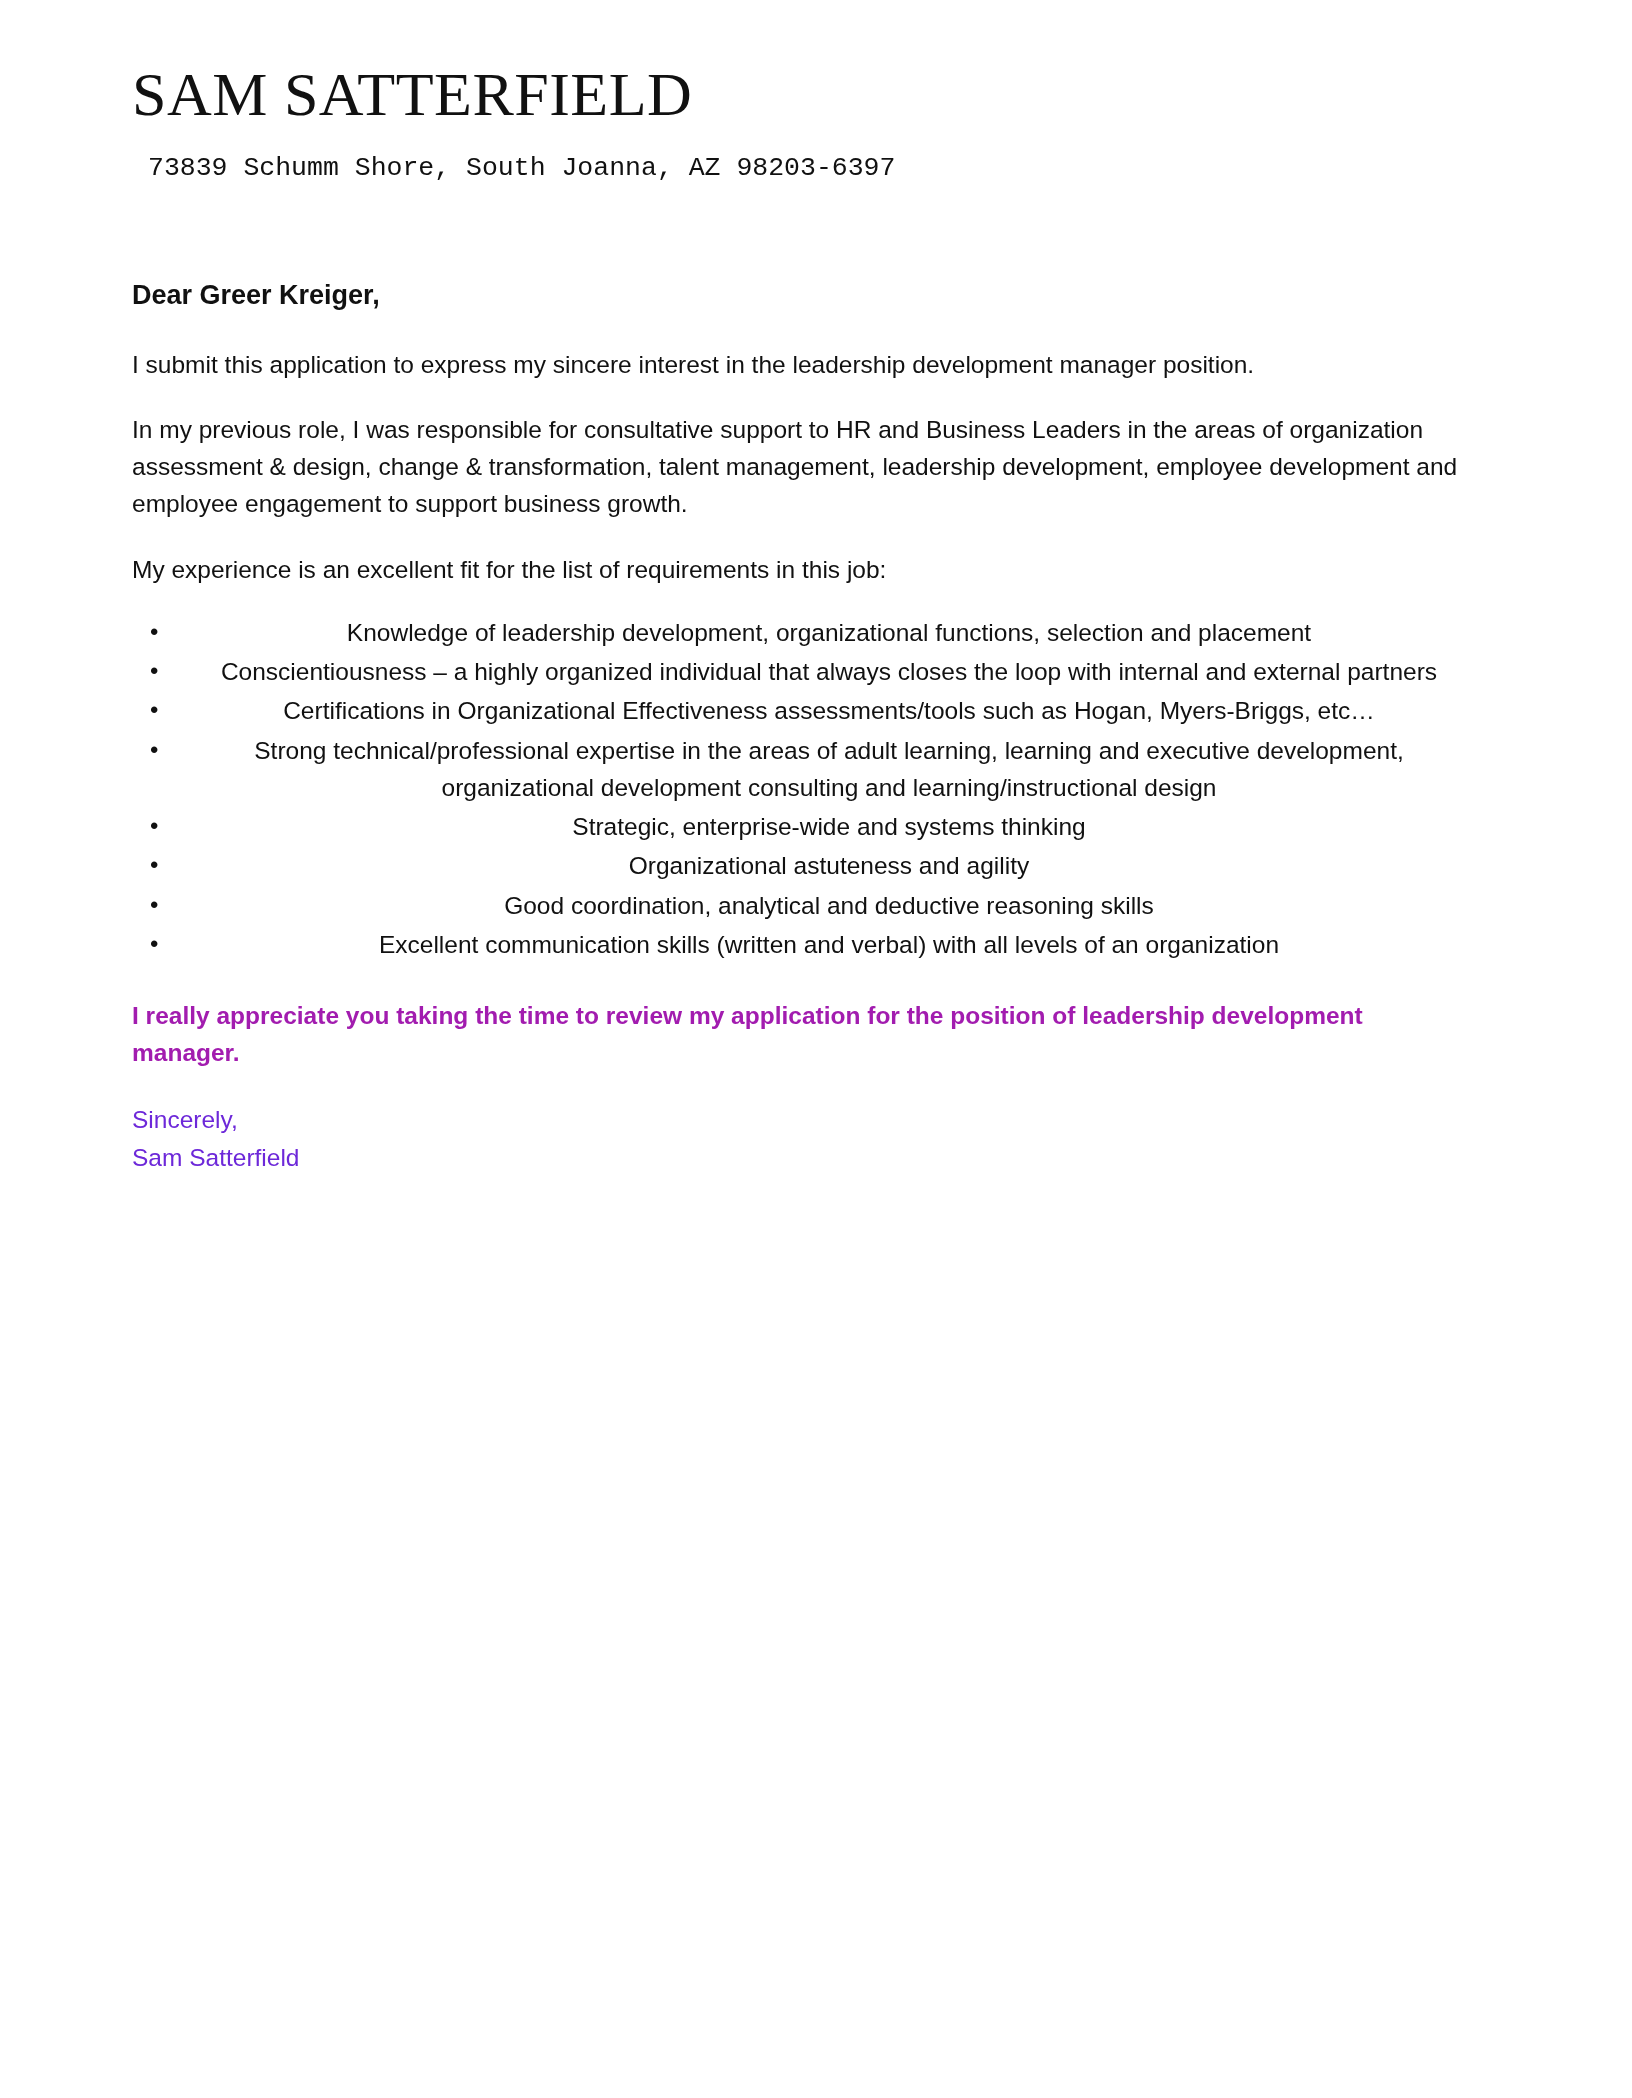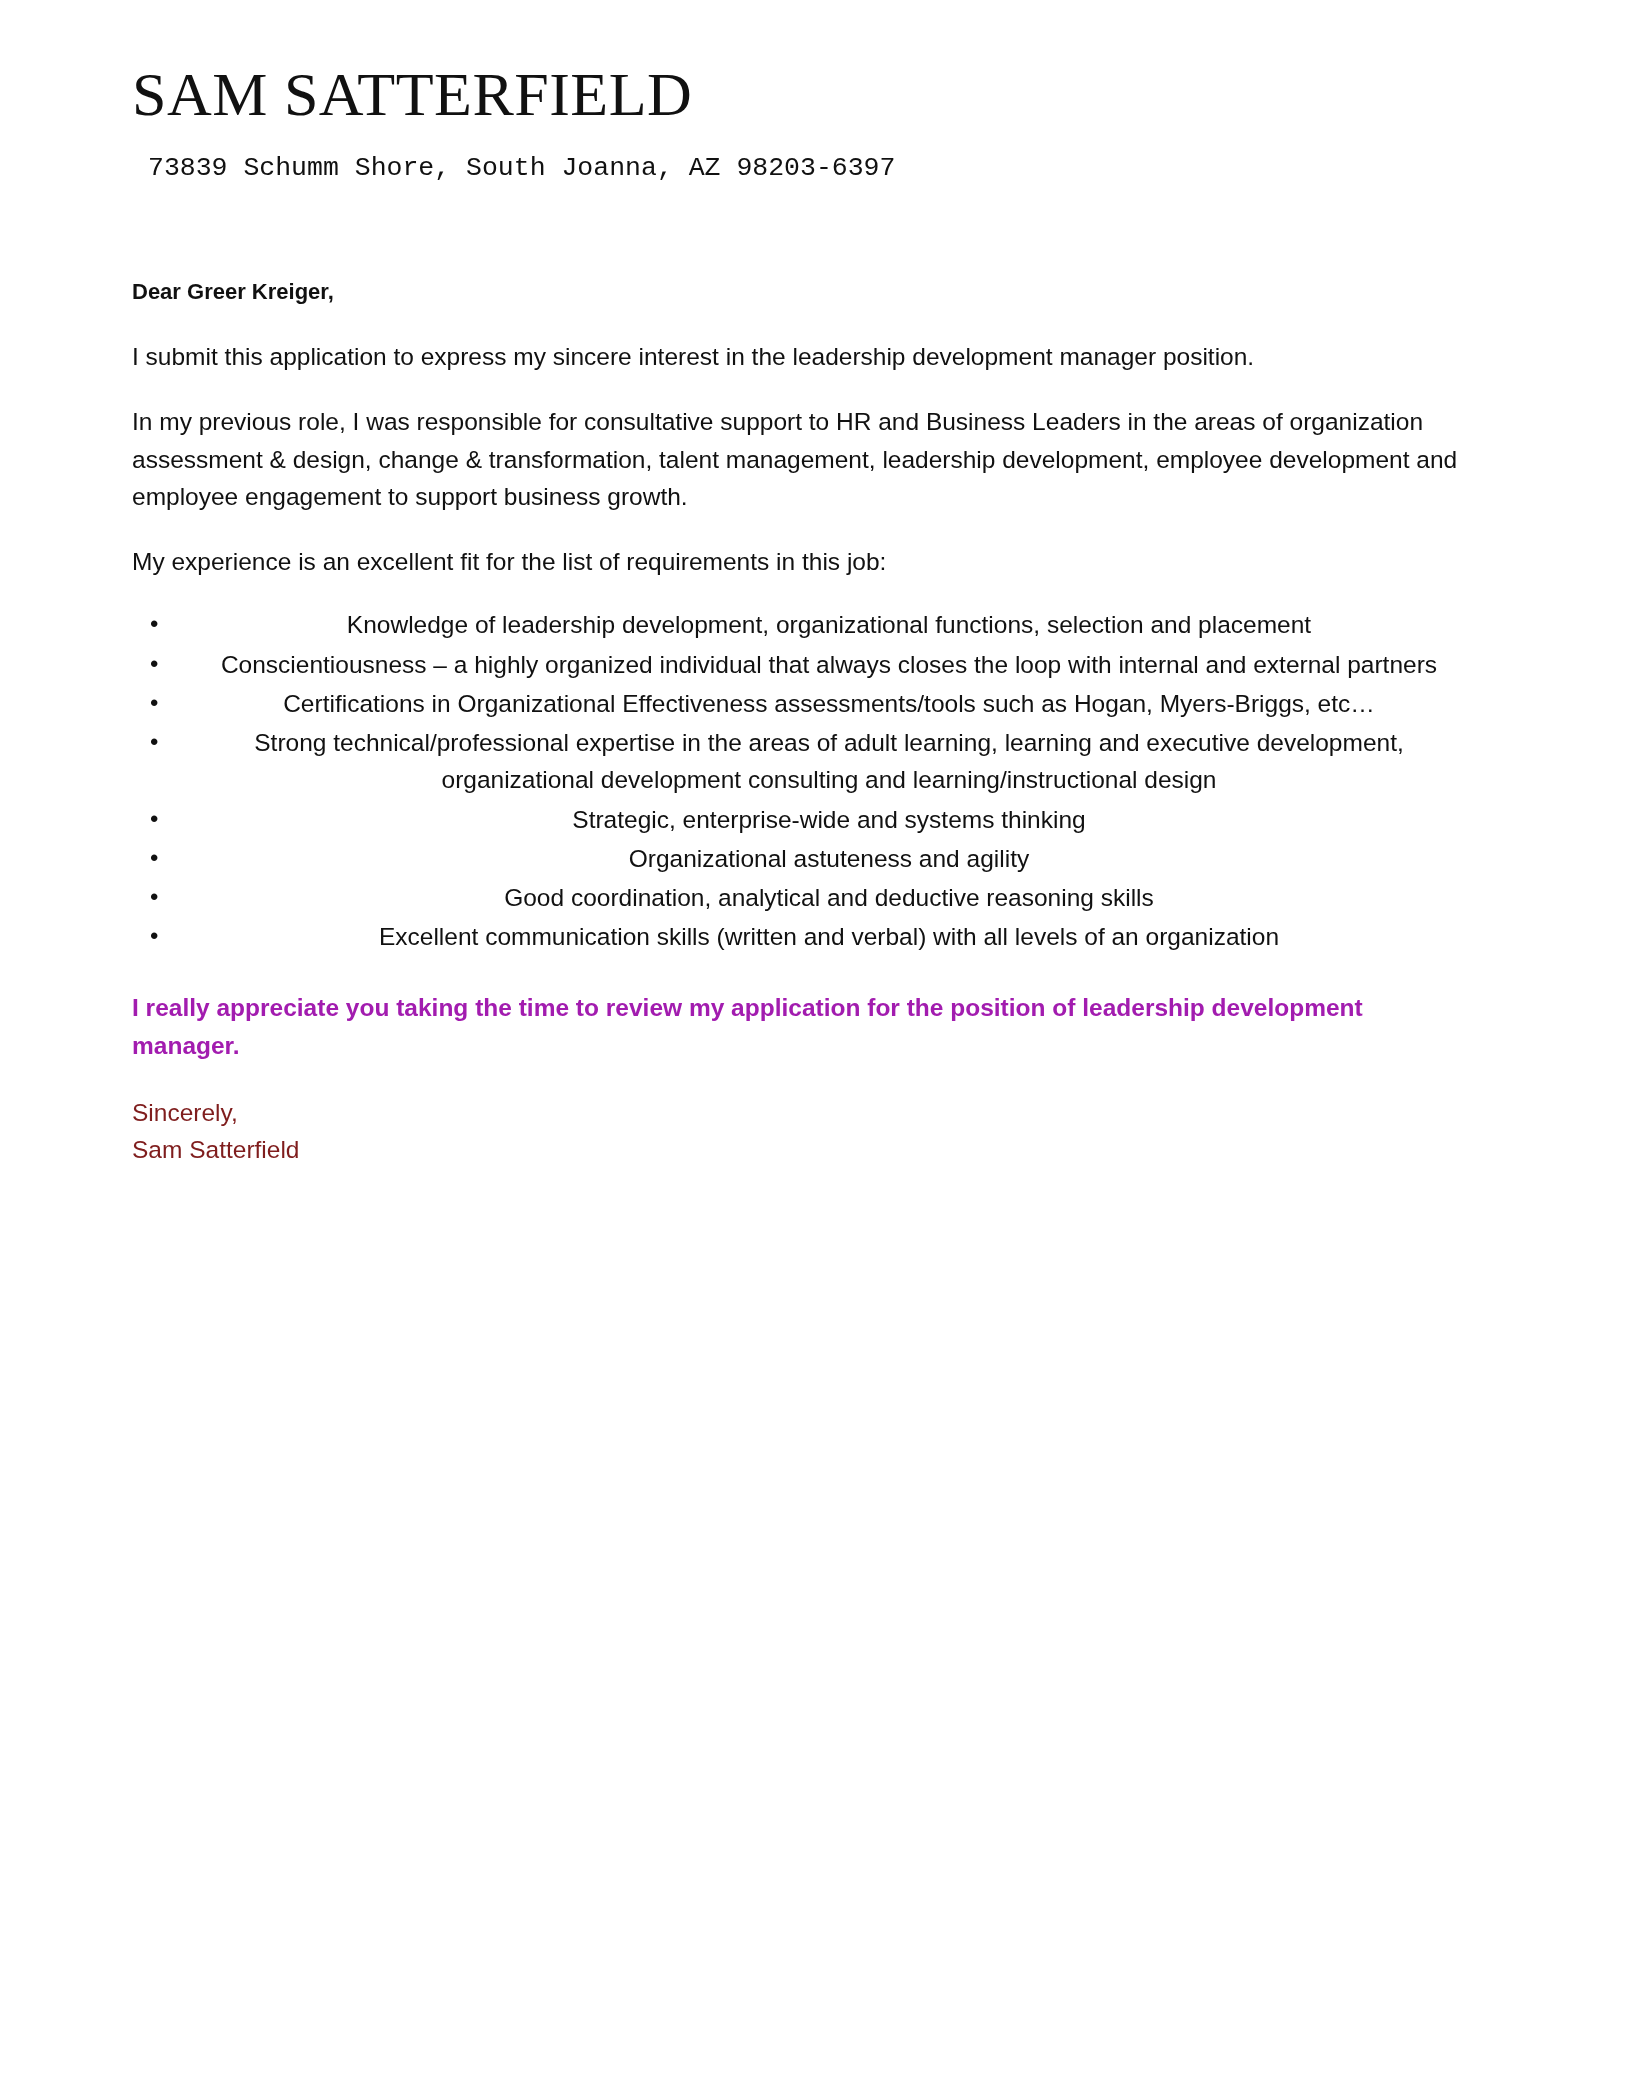--- a/index.html
+++ b/index.html
@@ -52,21 +52,21 @@
     margin: 16px;
     color: #111111;
   }
 
   
   .body-block {
     margin-top: 88px;
   }
 
   .salutation {
-    font-size: 22px;
+    font-size: 27px;
     line-height: 1.5;
     font-weight: 700;
     margin: 0 0 30px 0;
     color: #111111;
   }
 
   p.para {
     font-size: 24.5px;
     line-height: 1.52;
     font-weight: 400;
@@ -113,21 +113,21 @@
     font-weight: 700;
     margin: 34px 0 30px 0;
     color: #a21caf;
     max-width: 1330px;
   }
 
   .signoff {
     font-size: 24.5px;
     line-height: 1.52;
     font-weight: 400;
-    color: #7f1d1d;
+    color: #6d28d9;
   }
   .signoff .line {
     display: block;
   }
 </style>
 </head>
 <body>
 
 <div class="page">
 

